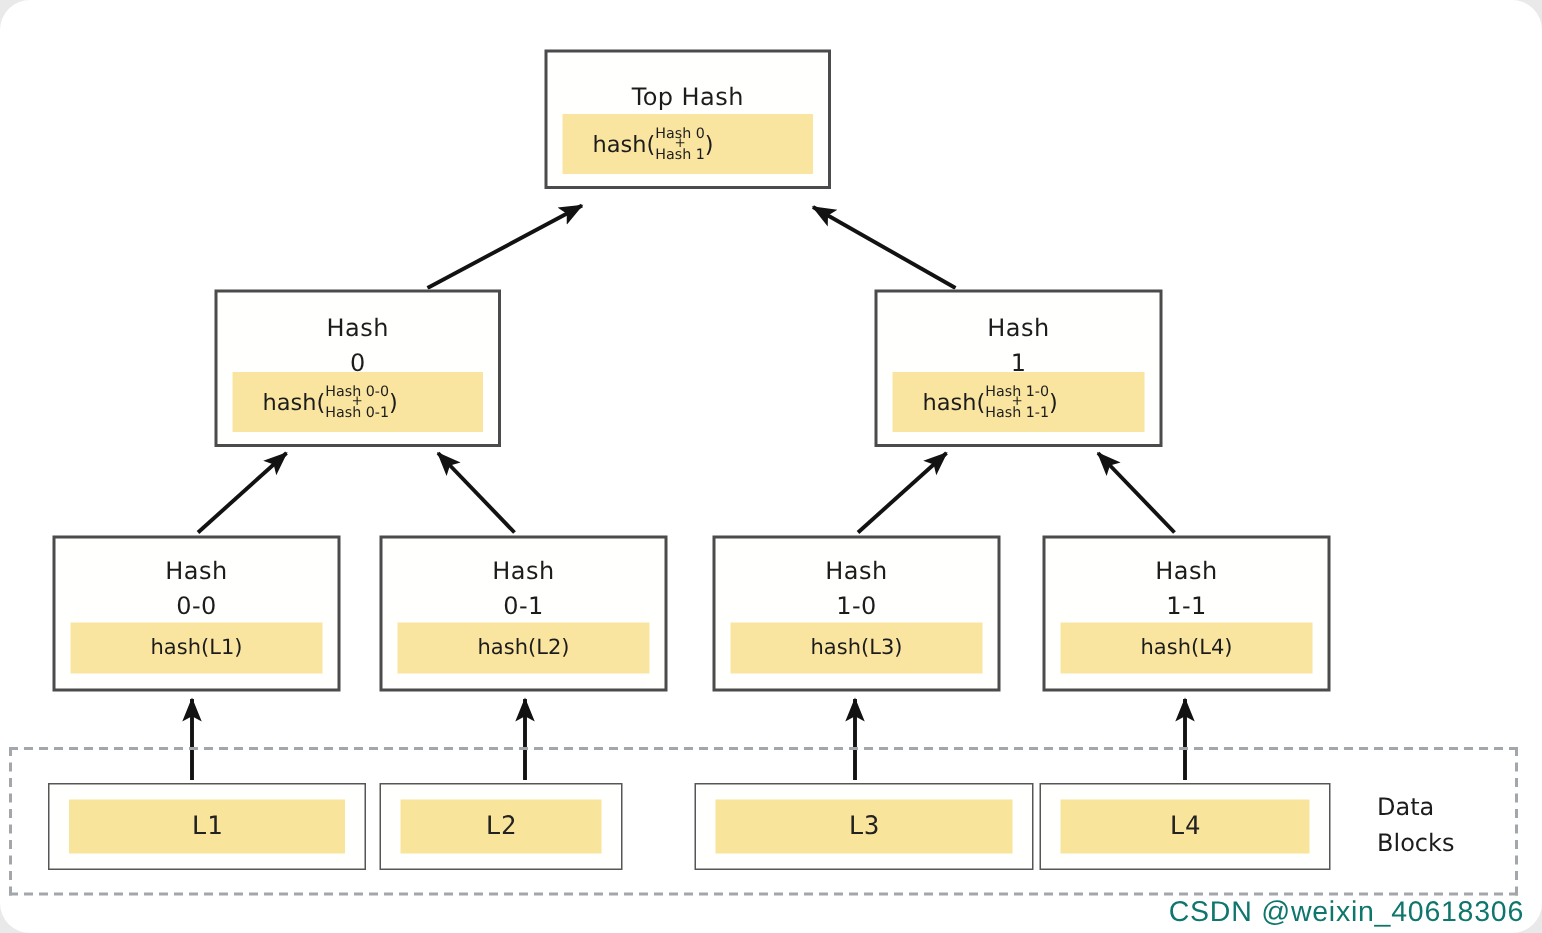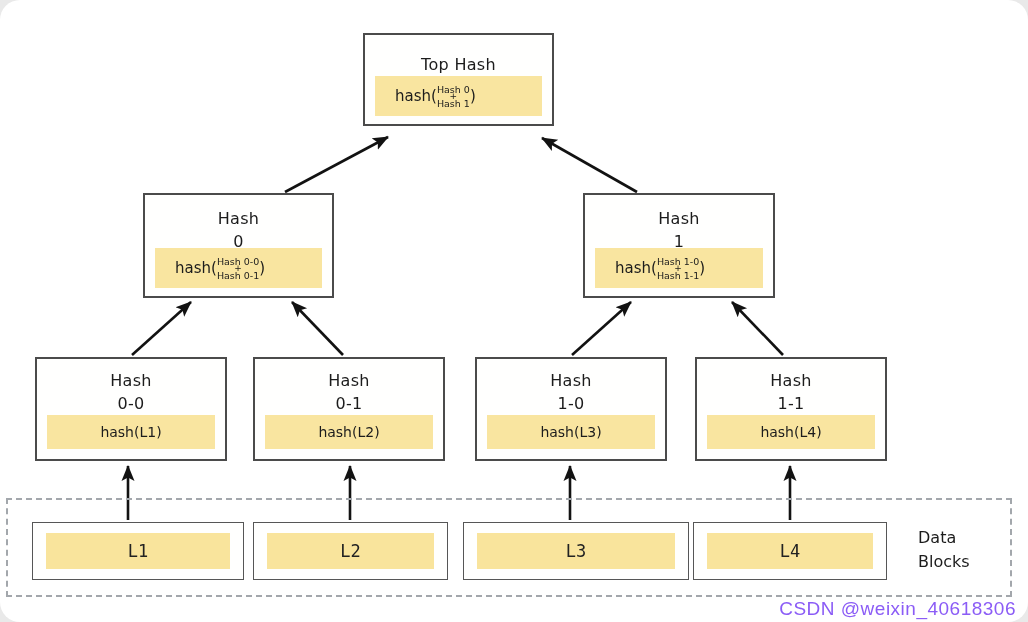--- a/index.html
+++ b/index.html
@@ -42,21 +42,21 @@
     position:absolute; left:13px; right:13px; top:10px; bottom:10px; background:#f9e49c;
   }
   .block-label {
     position:relative; font-family:"DejaVu Sans Mono", monospace; font-size:17px; color:#222;
   }
   .data-blocks-label {
     position:absolute; left:918px; top:526px; font-size:16px; line-height:24px; color:#1c1c1c;
   }
   .watermark {
     position:absolute; right:12px; bottom:2px; font-size:19px;
-    color:#8b5cf6; letter-spacing:.5px;
+    color:#0f766e; letter-spacing:.5px;
     font-family:"Liberation Sans", sans-serif;
   }
 </style>
 </head>
 <body>
 
 <div class="canvas">
 
   <svg class="arrows" viewBox="0 0 1028 622">
     <defs>
@@ -162,21 +162,21 @@
       <span>hash(L4)</span>
     </div>
   </div>
 
   <div class="dashed-region"></div>
 
   <div class="block" style="left:32px; width:212px;">
     <div class="block-fill"></div>
     <span class="block-label">L1</span>
   </div>
-  <div class="block" style="left:253px; width:195px;">
+  <div class="block" style="left:253px; width:162px;">
     <div class="block-fill"></div>
     <span class="block-label">L2</span>
   </div>
   <div class="block" style="left:463px; width:226px;">
     <div class="block-fill"></div>
     <span class="block-label">L3</span>
   </div>
   <div class="block" style="left:693px; width:194px;">
     <div class="block-fill"></div>
     <span class="block-label">L4</span>

